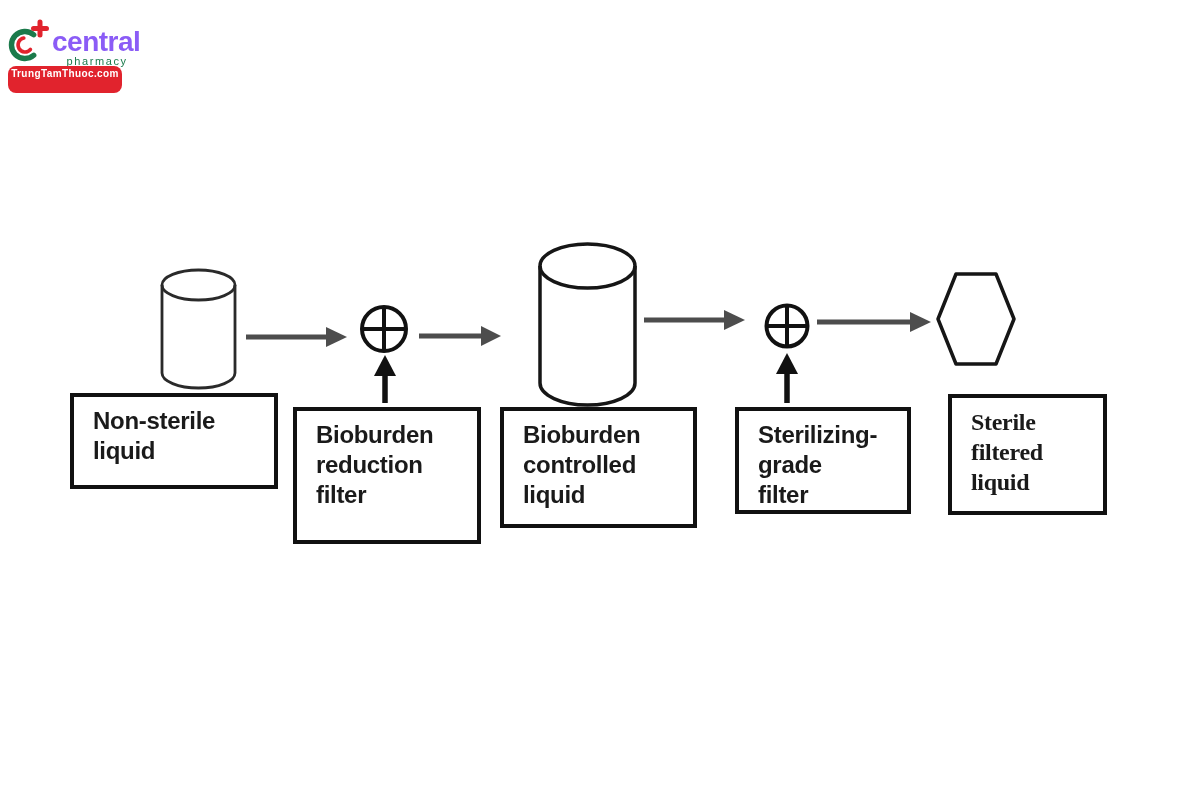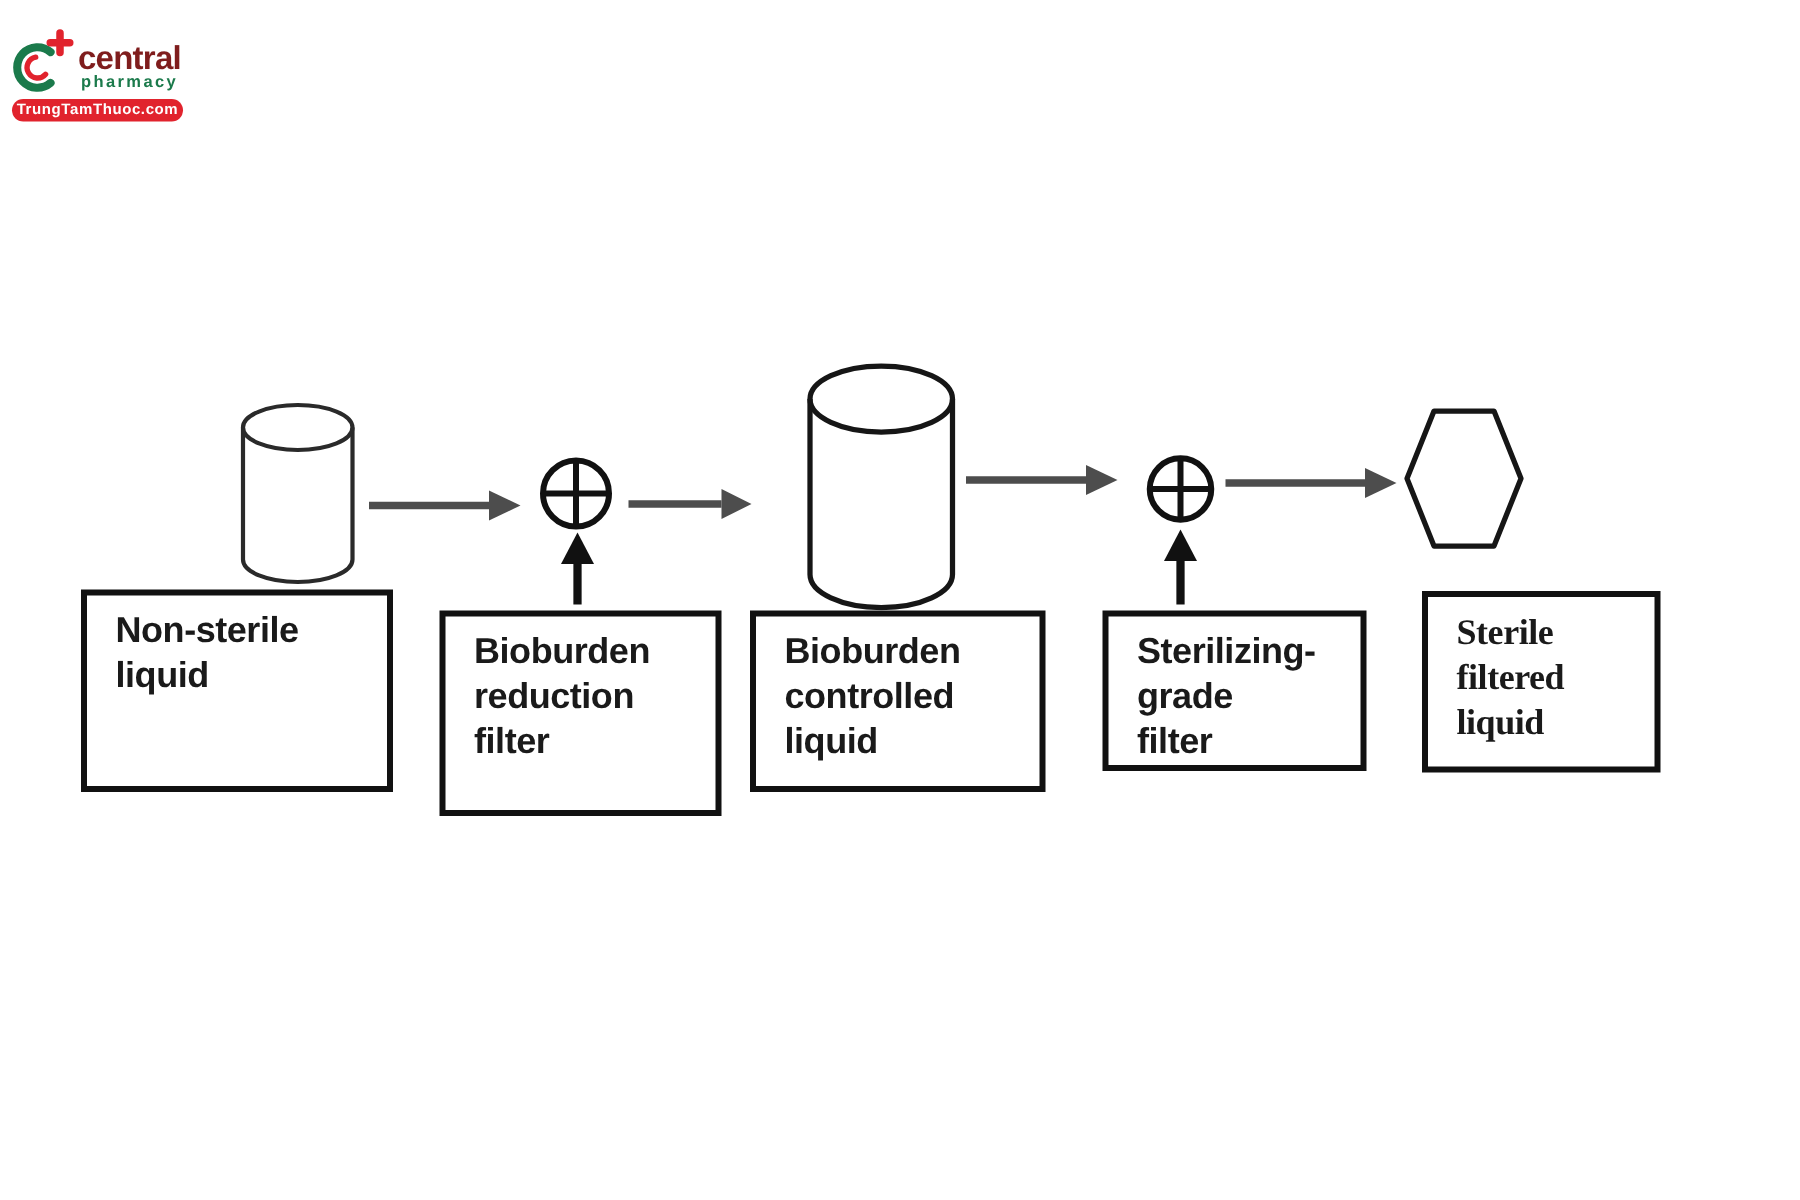--- a/index.html
+++ b/index.html
@@ -30,40 +30,41 @@
     top: 4px;
   }
   .brand-block {
     position: absolute;
     left: 44px;
     top: 14px;
     line-height: 1;
   }
   .brand-name {
     display: block;
-    font-size: 22px;
+    font-size: 28px;
     font-weight: 700;
-    color: #7f1d1d;
+    color: #8b5cf6;
     letter-spacing: -0.5px;
   }
   .brand-sub {
     display: block;
     margin-top: 0;
     margin-left: 2px;
     font-size: 11px;
-    font-weight: 700;
+    font-weight: 400;
     color: #1b7a4b;
     letter-spacing: 1.6px;
+    text-align: center;
   }
   .ribbon {
     position: absolute;
     left: 0;
     top: 52px;
     width: 114px;
-    height: 15px;
+    height: 27px;
     border-radius: 8px;
     background: #e1232d;
     color: #ffffff;
     font-size: 10px;
     font-weight: 700;
     letter-spacing: 0.4px;
     text-align: center;
     line-height: 15px;
   }
 
@@ -81,21 +82,21 @@
     border: 4px solid #111111;
     background: #ffffff;
     color: #1a1a1a;
     font-size: 24px;
     font-weight: 700;
     line-height: 30px;
     padding: 9px 10px 0 19px;
     white-space: pre-line;
     letter-spacing: -0.3px;
   }
-  .box-non-sterile        { left: 54px;  top: 393px; width: 208px; height: 135px; }
+  .box-non-sterile        { left: 70px;  top: 393px; width: 208px; height: 96px; }
   .box-bioburden-reduction{ left: 293px; top: 407px; width: 188px; height: 137px; }
   .box-bioburden-controlled{ left: 500px; top: 407px; width: 197px; height: 121px; }
   .box-sterilizing-grade  { left: 735px; top: 407px; width: 176px; height: 107px; }
   .box-sterile-filtered   { left: 948px; top: 394px; width: 159px; height: 121px; font-family: Liberation Serif, serif; }
 </style>
 </head>
 <body>
 
 <div class="canvas">
 

